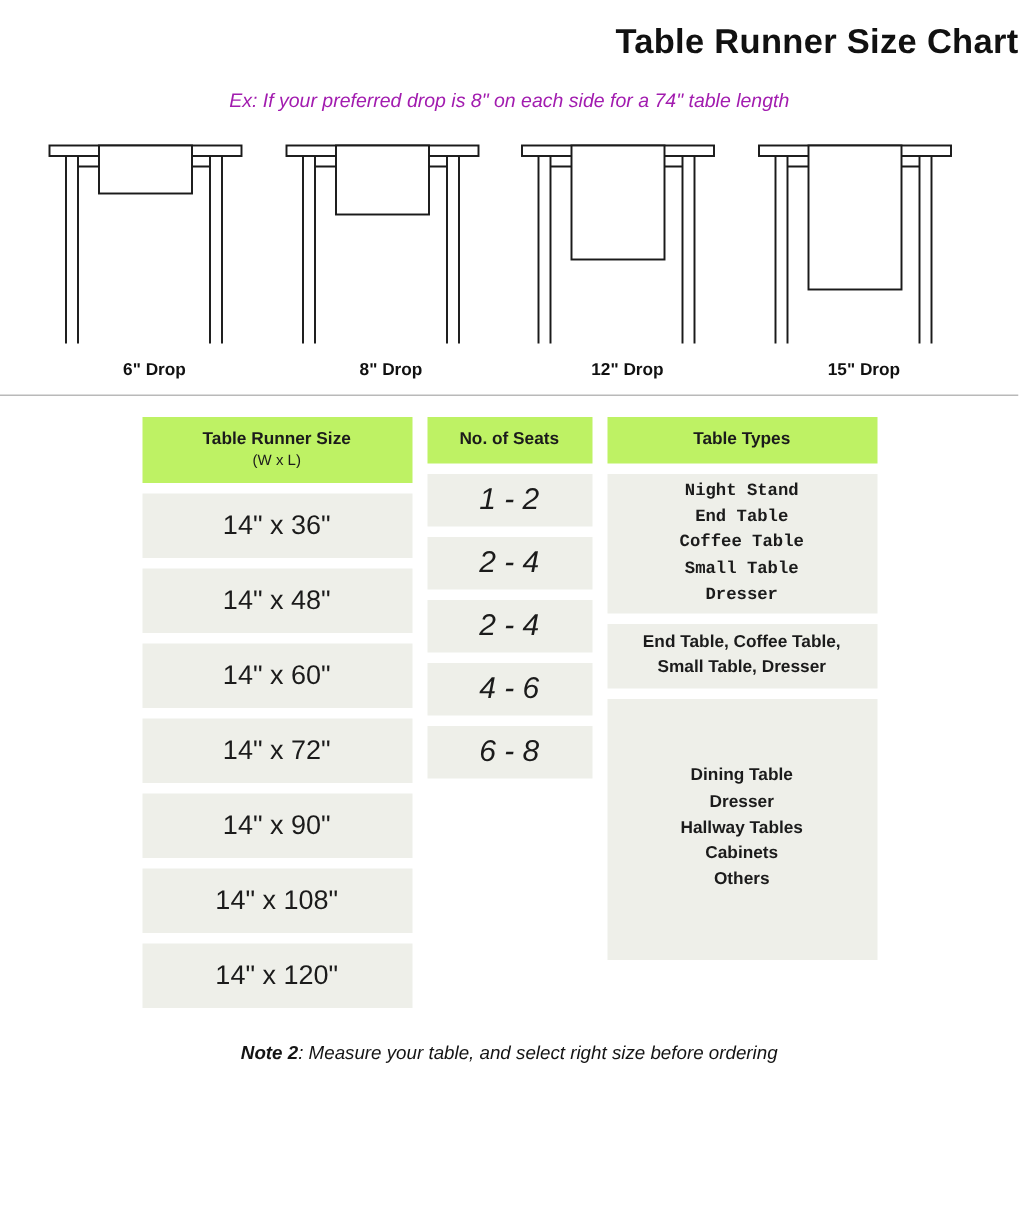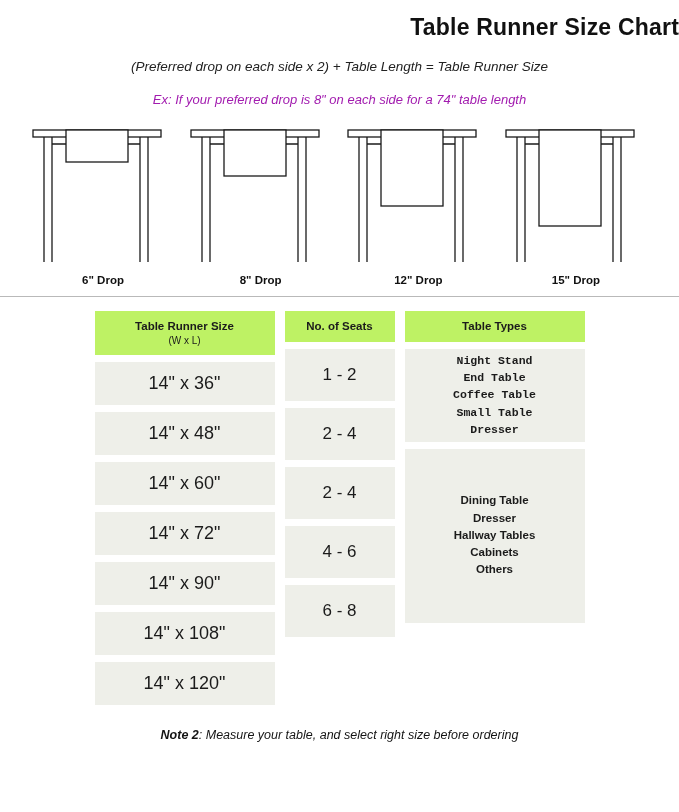--- a/index.html
+++ b/index.html
@@ -114,22 +114,23 @@
     margin-bottom: 7px;
     display: flex;
     align-items: center;
     justify-content: center;
   }
   .cell-size {
     height: 43px;
     font-size: 18px;
   }
   .cell-seats {
-    height: 52px;
-    font-size: 17px;
+    height: 35px;
+    font-size: 20px;
+    font-style: italic;
   }
   .cell-types {
     font-size: 11.5px;
     font-weight: bold;
     line-height: 1.5;
     padding: 6px 4px;
     box-sizing: border-box;
   }
   .types-1 { height: 93px; font-family: Liberation Mono, monospace; }
   .types-2 { height: 43px; }
@@ -153,21 +154,20 @@
     font-weight: bold;
   }
 </style>
 </head>
 <body>
 
 <div class="page">
 
   <h1 class="title">Table Runner Size Chart</h1>
 
-  <div class="formula">(Preferred drop on each side x 2) + Table Length = Table Runner Size</div>
 
   <div class="example">
     <div>Ex: If your preferred drop is 8" on each side for a 74" table length</div>
   </div>
 
   <div class="diagrams">
 
     <div class="diagram">
       <svg width="150" height="150" viewBox="0 0 150 150">
         <g stroke="#1a1a1a" stroke-width="1.3" fill="none">
@@ -261,20 +261,22 @@
       <div class="cell cell-seats">6 - 8</div>
     </div>
 
     <div class="col-types">
       <div class="hdr">Table Types</div>
       <div class="cell cell-types types-1" style="white-space: pre-line;">Night Stand
 End Table
 Coffee Table
 Small Table
 Dresser</div>
+      <div class="cell cell-types types-2" style="white-space: pre-line;">End Table, Coffee Table,
+Small Table, Dresser</div>
       <div class="cell cell-types types-3" style="white-space: pre-line;">Dining Table
 Dresser
 Hallway Tables
 Cabinets
 Others</div>
     </div>
 
   </div>
 
   <div class="notes">

